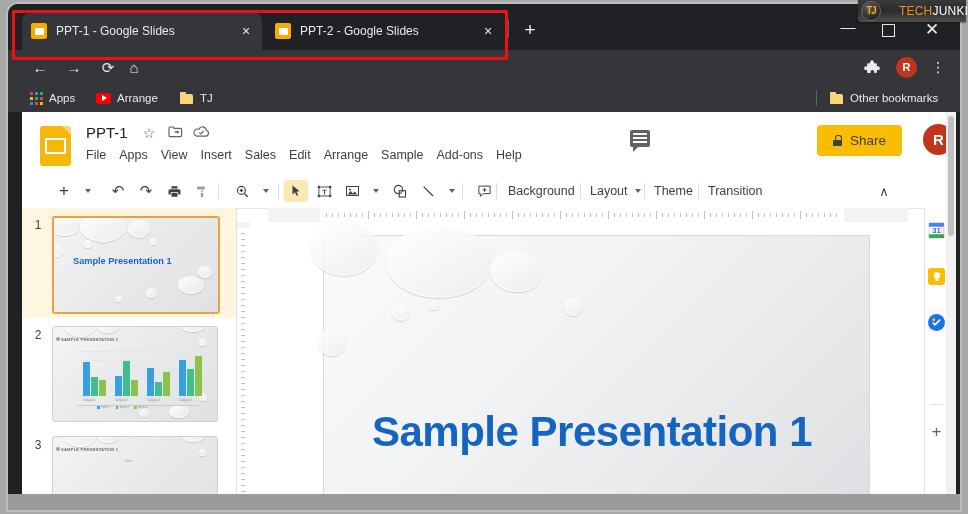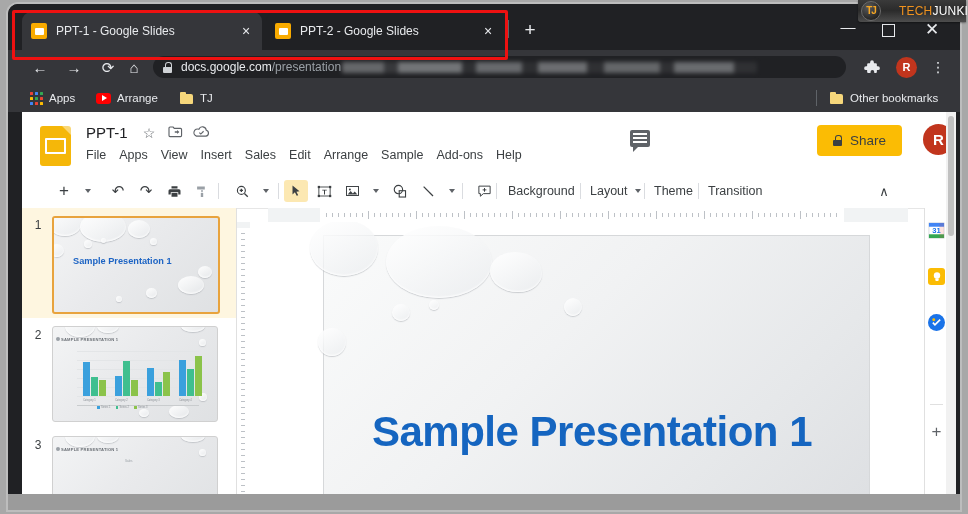--- a/index.html
+++ b/index.html
@@ -251,27 +251,20 @@
       <div class="wctl wctl-max"><b></b></div>
       <div class="wctl wctl-close">✕</div>
     </div>
 
     <div class="navbar">
       <div class="navicon" style="left:22px;">←</div>
       <div class="navicon" style="left:56px;">→</div>
       <div class="navicon" style="left:90px;">⟳</div>
       <div class="navicon" style="left:116px;">⌂</div>
 
-      <div class="omnibox">
-        <span class="lock">
-            <i></i>
-            <b></b>
-          </span>
-        <span class="url"><span>docs.google.com</span><span class="dim">/presentation</span><span class="url-blur"></span></span>
-      </div>
 
       <svg class="ext-puzzle" viewBox="0 0 24 24">
         <path fill="#e8eaed" d="M20 11h-1.5V8.5A1.5 1.5 0 0017 7h-2.5V5.5a2.5 2.5 0 10-5 0V7H7a1.5 1.5 0 00-1.5 1.5V11H4a2.5 2.5 0 000 5h1.5v2.5A1.5 1.5 0 007 20h3v-1.5a2.5 2.5 0 015 0V20h2a1.5 1.5 0 001.5-1.5V16H20a2.5 2.5 0 000-5z"></path>
       </svg>
       <div class="avatar-nav">R</div>
       <div class="kebab">⋮</div>
     </div>
 
     <div class="bmbar">
       <div class="bm" style="left:22px;">

